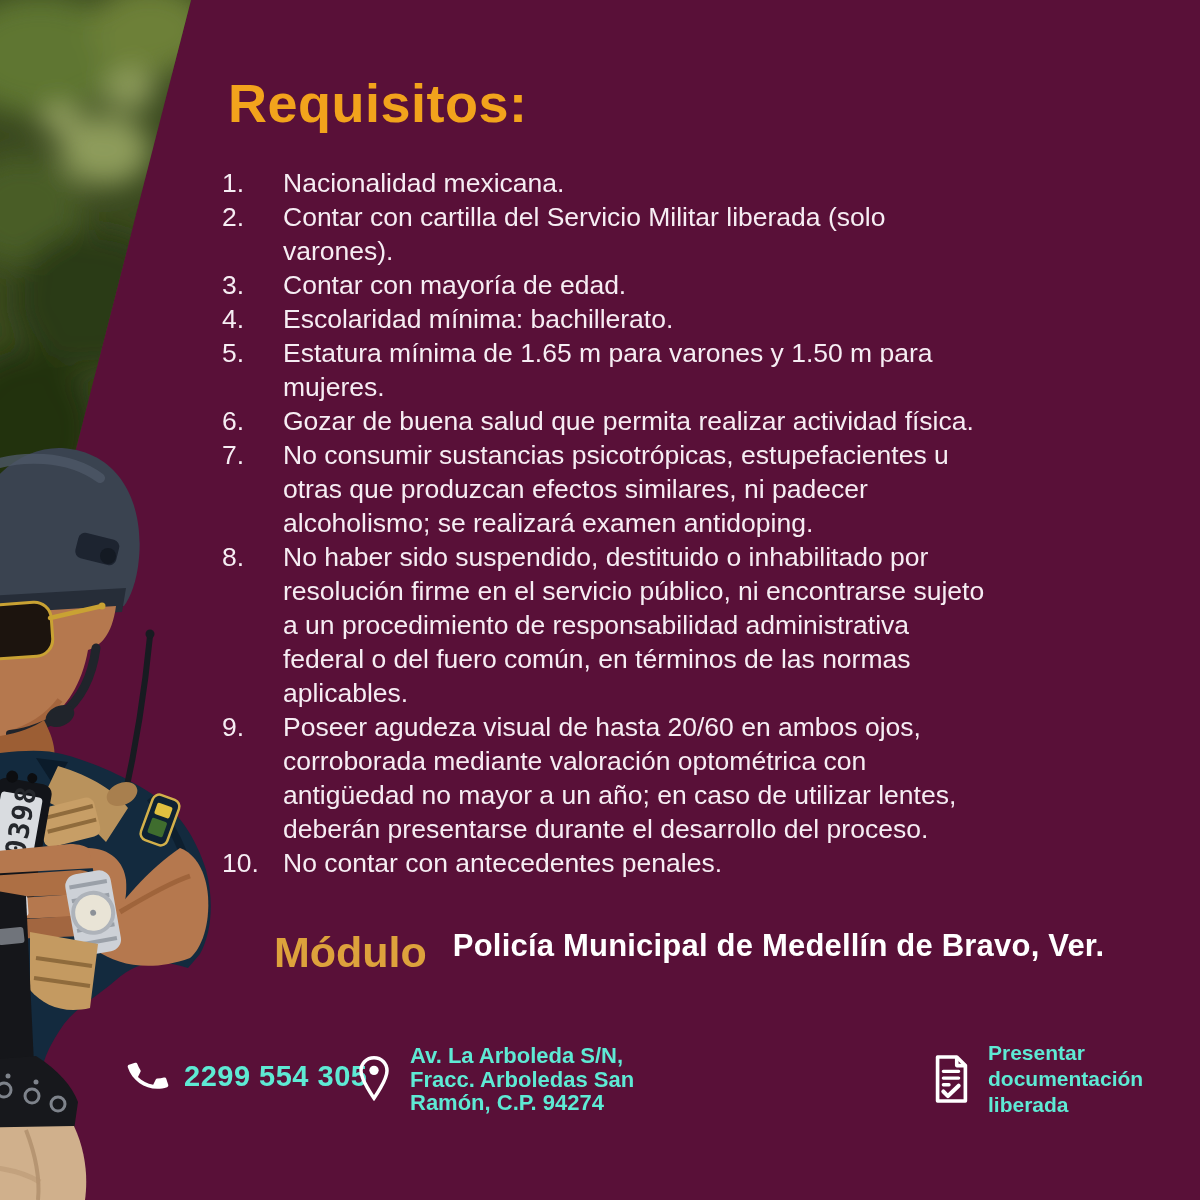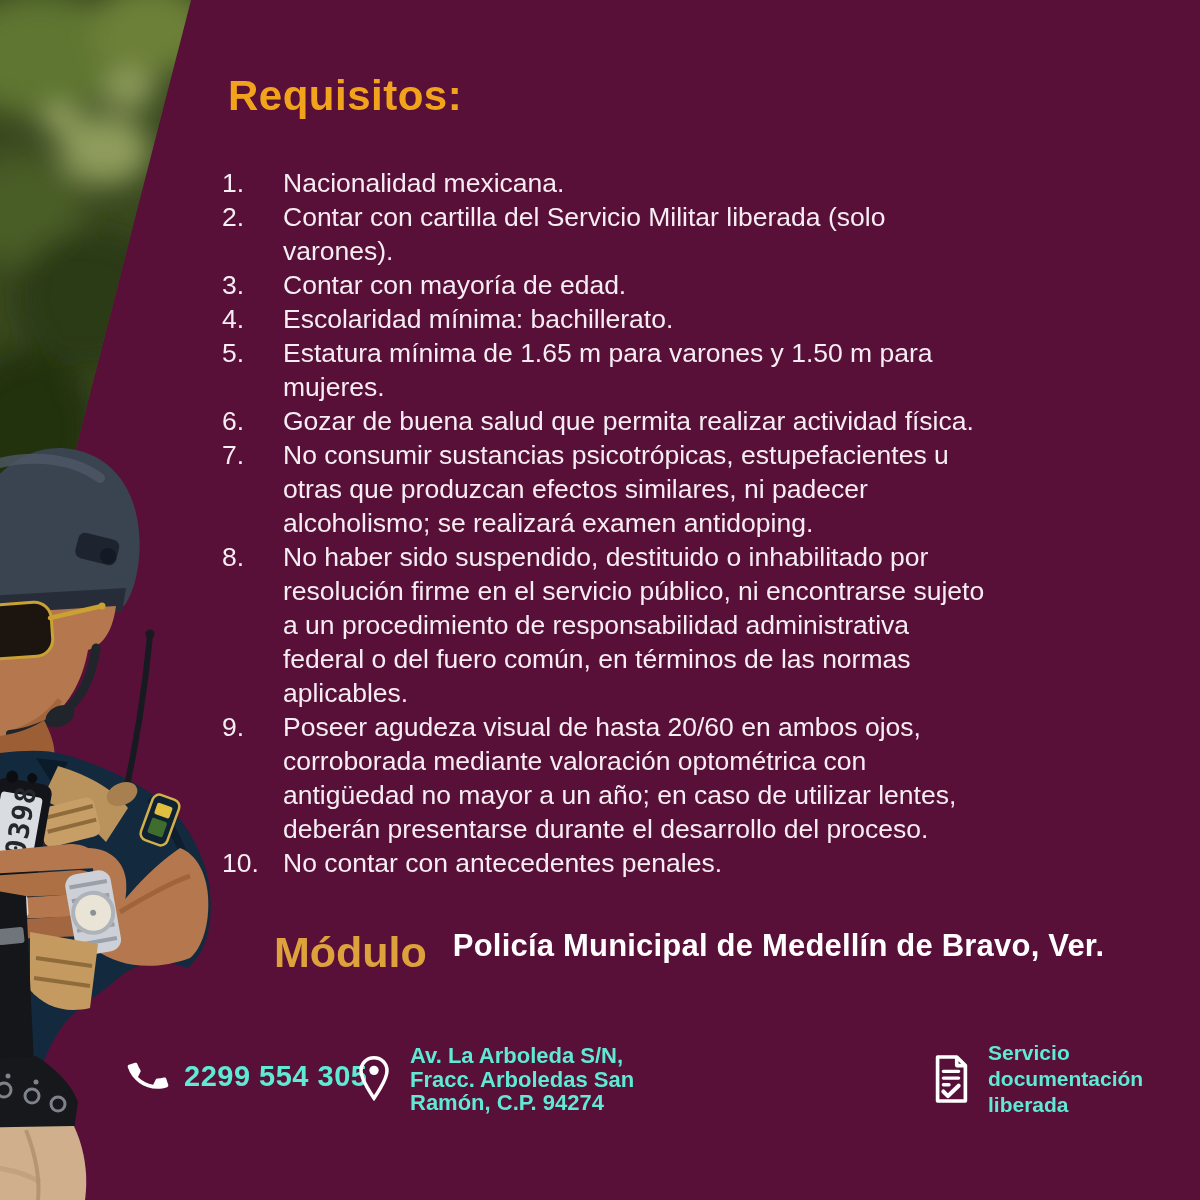--- a/index.html
+++ b/index.html
@@ -6,21 +6,21 @@
   body{
     width:1200px;height:1200px;position:relative;overflow:hidden;
     background:#591038;
     font-family:"Liberation Sans", sans-serif;
   }
   .photo-area{position:absolute;left:0;top:0;width:260px;height:1200px;}
   .photo-area svg{display:block;}
 
   .title{
     position:absolute;left:228px;top:72px;margin:0;
-    font-size:42px;font-weight:800;letter-spacing:.5px;
+    font-size:54px;font-weight:800;letter-spacing:.5px;
     color:#F2A31C;
   }
   .reqs{
     position:absolute;left:222px;top:166px;width:920px;
     list-style:none;margin:0;padding:0;
   }
   .reqs li{
     display:grid;grid-template-columns:61px 1fr;
     color:#F6EDF3;font-size:26.5px;line-height:34px;font-weight:400;
   }
@@ -258,19 +258,19 @@
   <div class="fgroup note-group">
     <span class="ic">
       <svg width="46" height="56" viewBox="0 0 24 28">
         <path d="M5 2.5 h10 l4.5 4.5 v18.5 h-14.5 Z" fill="none" stroke="#ffffff" stroke-width="1.9" stroke-linejoin="round"></path>
         <path d="M15 2.5 v4.5 h4.5" fill="none" stroke="#ffffff" stroke-width="1.9" stroke-linejoin="round"></path>
         <path d="M8 10h8 M8 13.5h8 M8 17h3" stroke="#ffffff" stroke-width="1.7" stroke-linecap="round"></path>
         <path d="M8 20.5 l2.4 2.4 L16 17.5" fill="none" stroke="#ffffff" stroke-width="2.1" stroke-linecap="round" stroke-linejoin="round"></path>
       </svg>
     </span>
     <span class="note-text">
-      <div>Servicio</div>
+      <div>Presentar</div>
       <div>documentación</div>
       <div>liberada</div>
     </span>
   </div>
 
 </div>
 
 </body></html>

